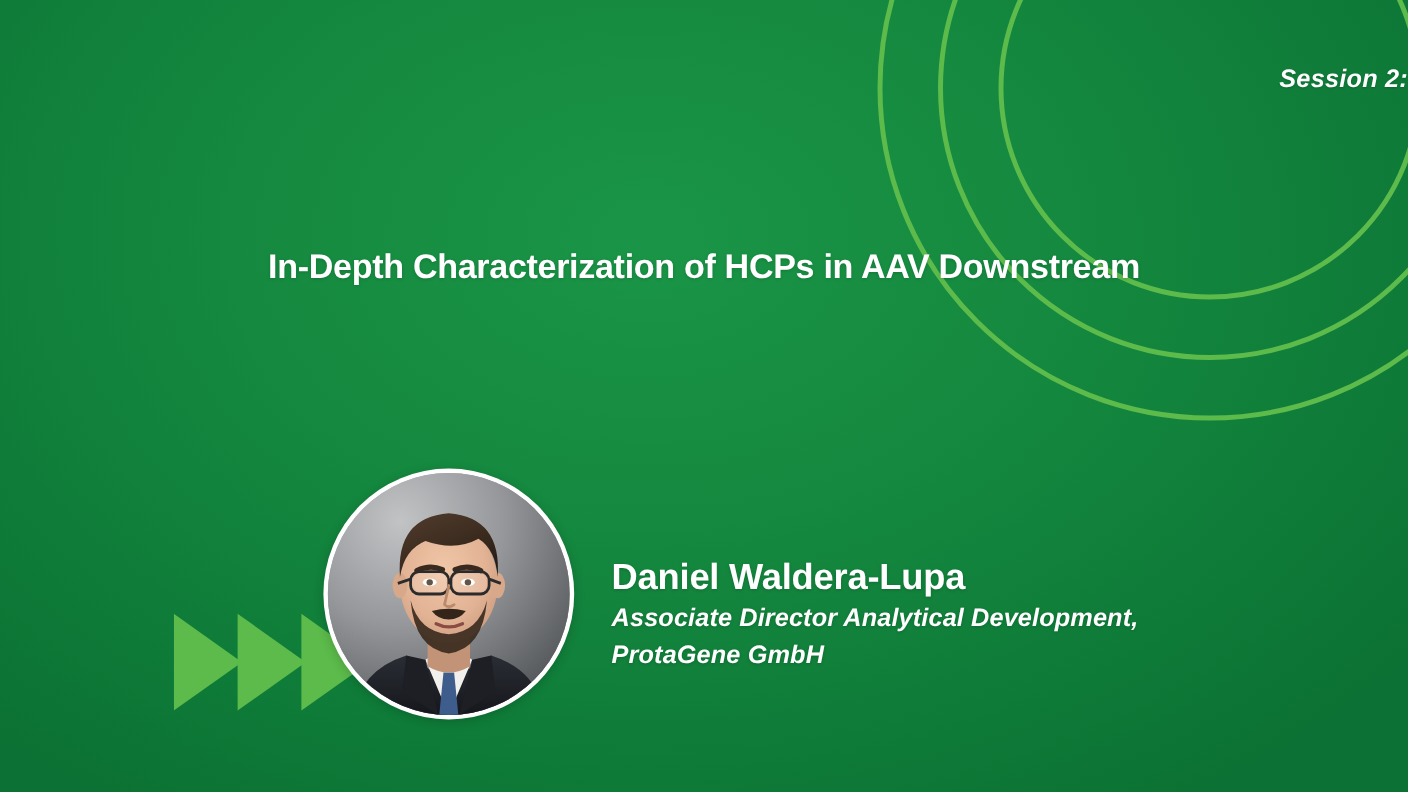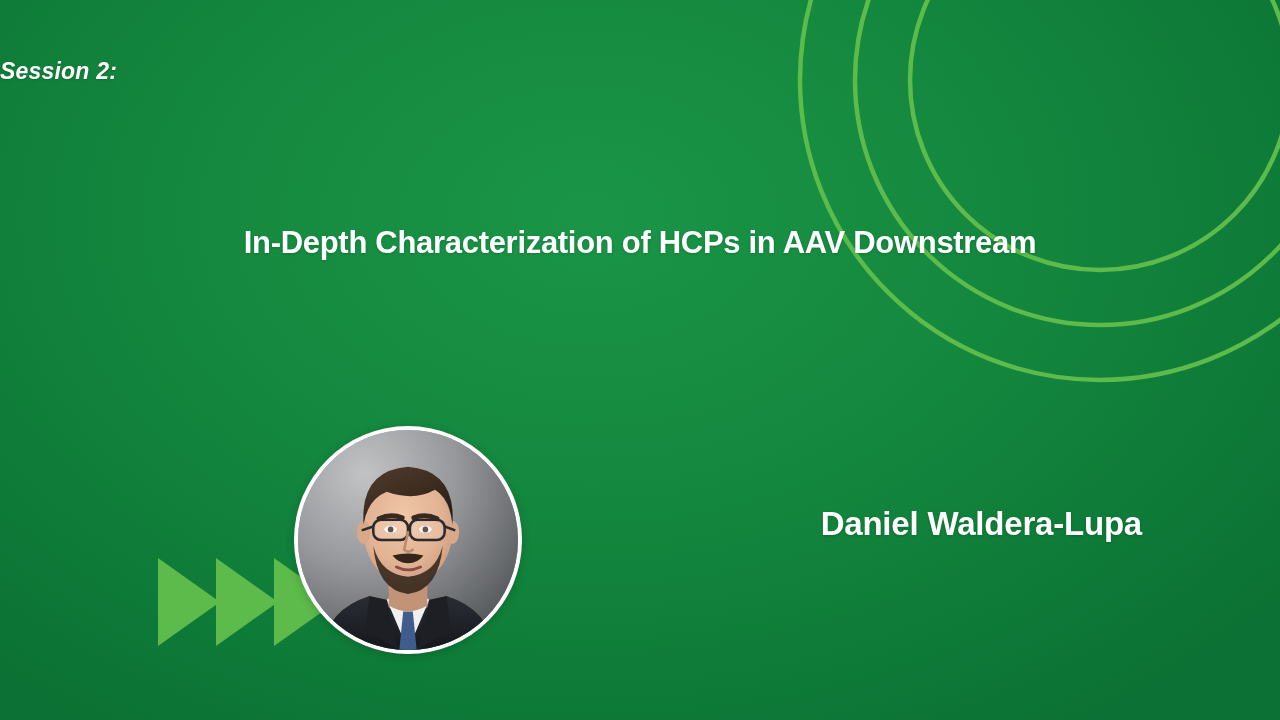--- a/index.html
+++ b/index.html
@@ -24,21 +24,21 @@
     top:-240px; right:-140px;
     width:640px; height:640px;
     pointer-events:none;
   }
   .arcs svg { display:block; width:640px; height:640px; }
 
   
   .session-label {
     position:absolute;
     top:58px; left:0; right:0;
-    text-align:left;
+    text-align:right;
     color:#ffffff;
     font-size:23px;
     font-weight:bold;
     font-style:italic;
     letter-spacing:0.2px;
     text-shadow:0 1px 2px rgba(0,0,0,0.18);
   }
 
   
   .title {
@@ -83,21 +83,21 @@
     background:
       radial-gradient(ellipse 150% 120% at 28% 22%, #b8b9bb 0%, #8e9093 45%, #5e6164 80%, #4a4d50 100%);
   }
   .portrait-inner svg { position:absolute; inset:0; width:100%; height:100%; display:block; }
 
   
   .speaker {
     position:absolute;
     left:556px; top:504px;
     width:586px;
-    text-align:right;
+    text-align:left;
     color:#ffffff;
     text-shadow:0 1px 3px rgba(0,0,0,0.18);
   }
   .speaker-name {
     font-size:33px;
     font-weight:bold;
     line-height:40px;
     letter-spacing:-0.2px;
   }
   .speaker-role {
@@ -210,15 +210,19 @@
         <path d="M78 120 Q82 166 114 170 Q146 166 150 120 Q142 150 114 152 Q86 150 78 120 Z" fill="#3b2b1f" opacity="0.92"></path>
         <path d="M98 130 Q114 126 130 130 Q124 138 114 138 Q104 138 98 130 Z" fill="#33251a"></path>
 
         <path d="M102 142 Q114 148 127 142" stroke="#8a4c42" stroke-width="3" fill="none" stroke-linecap="round"></path>
       </svg>
     </div>
   </div>
 
   <div class="speaker">
     <div class="speaker-name">Daniel Waldera-Lupa</div>
+    <div class="speaker-role">
+      <span class="line">Associate Director Analytical Development,</span>
+      <span class="line">ProtaGene GmbH</span>
+    </div>
   </div>
 
 </div>
 
 </body></html>

